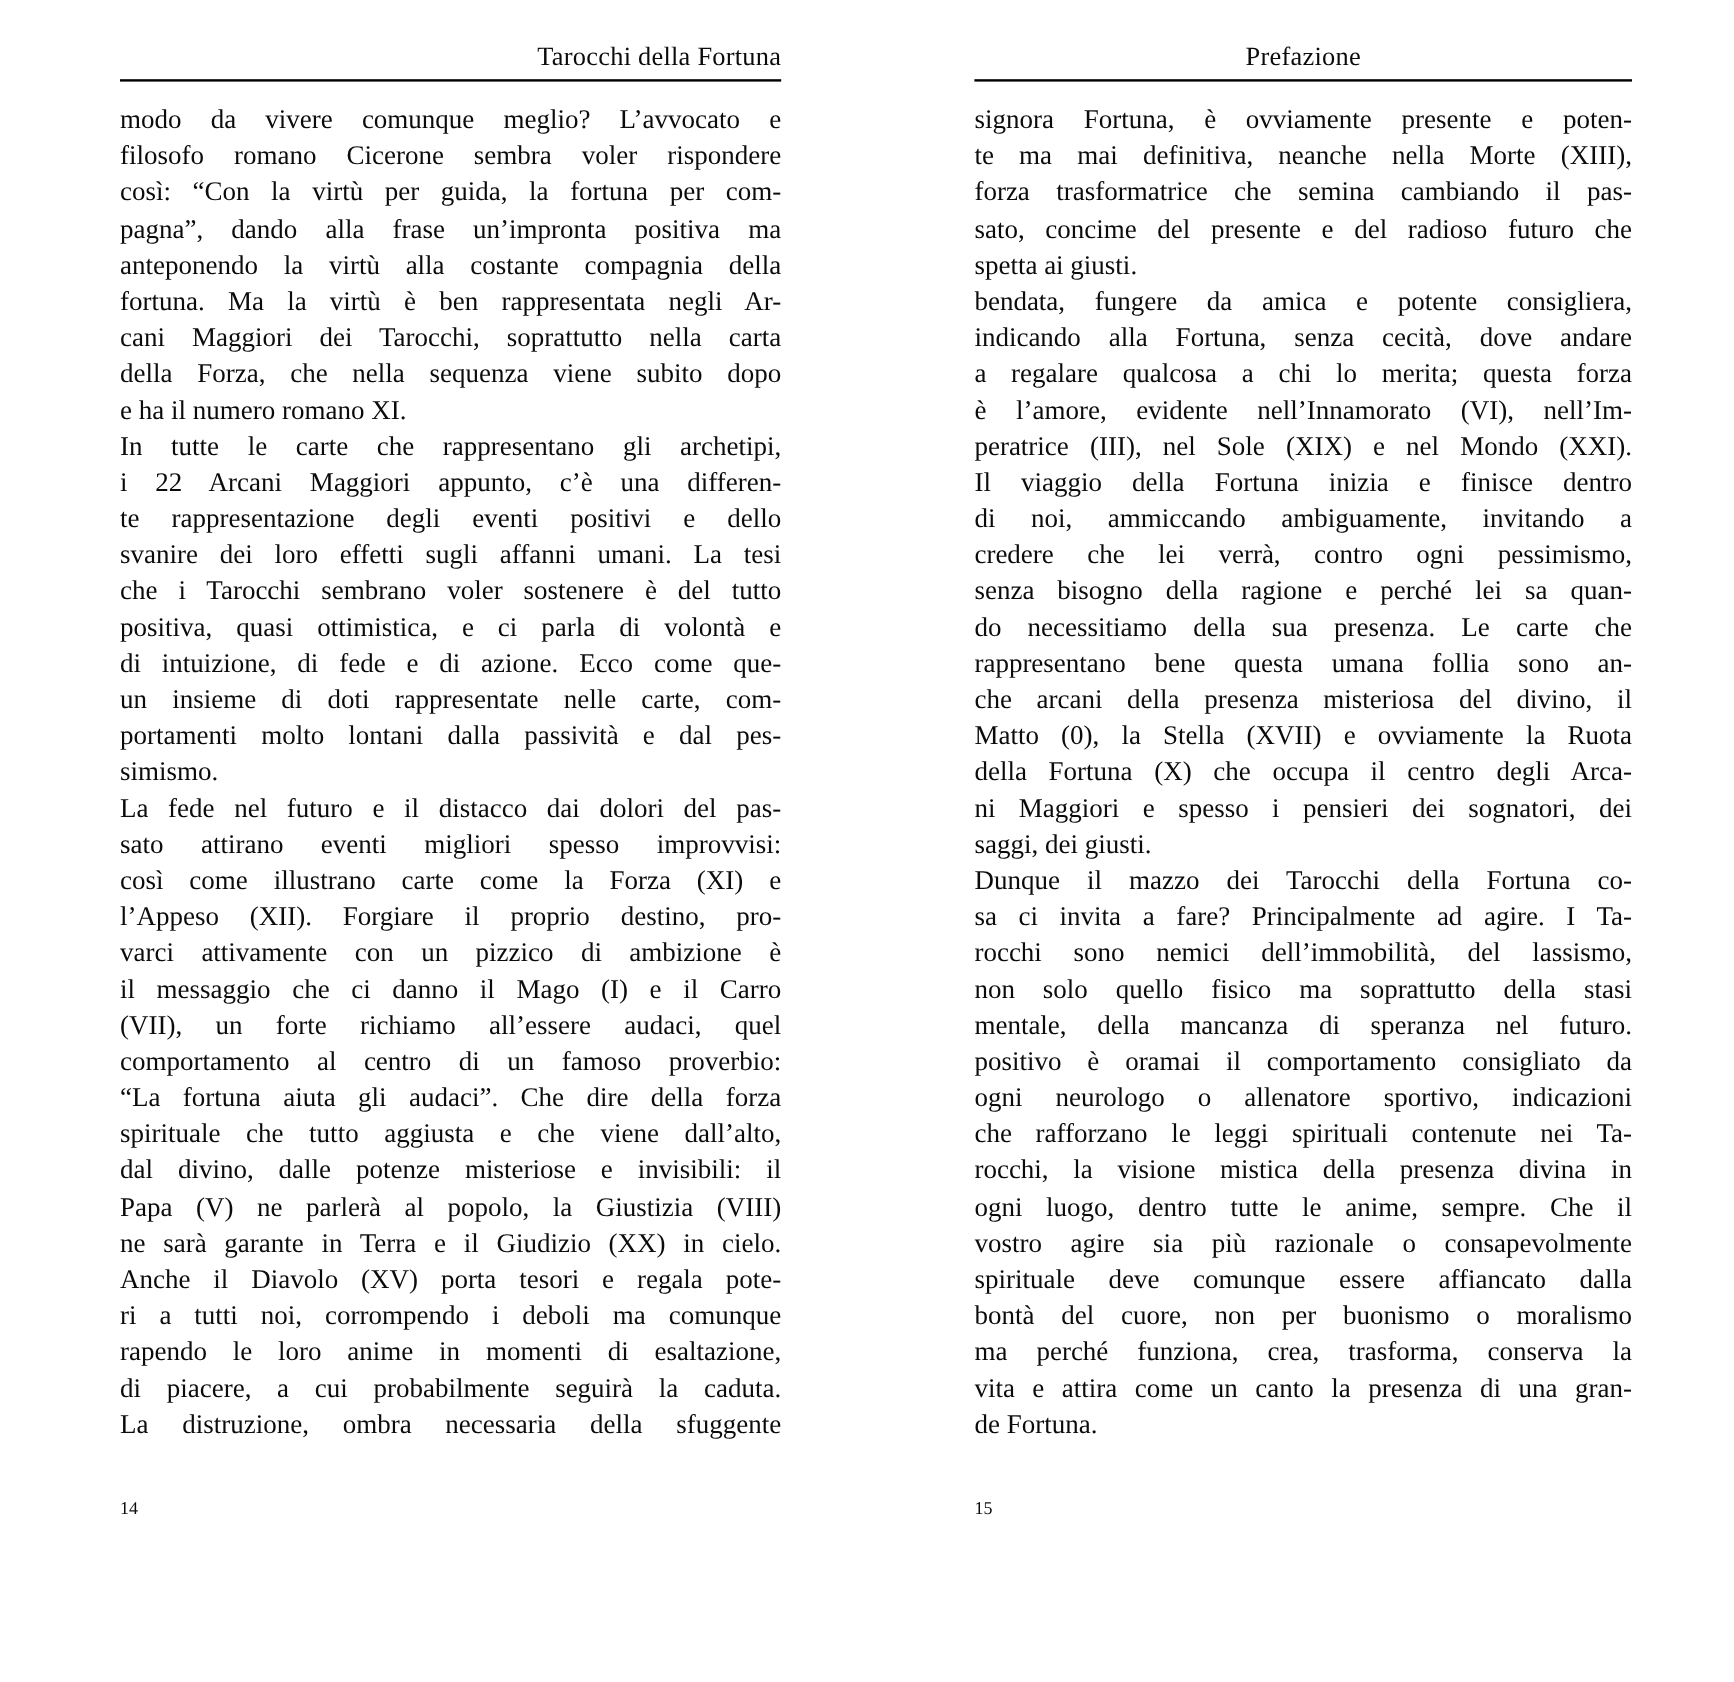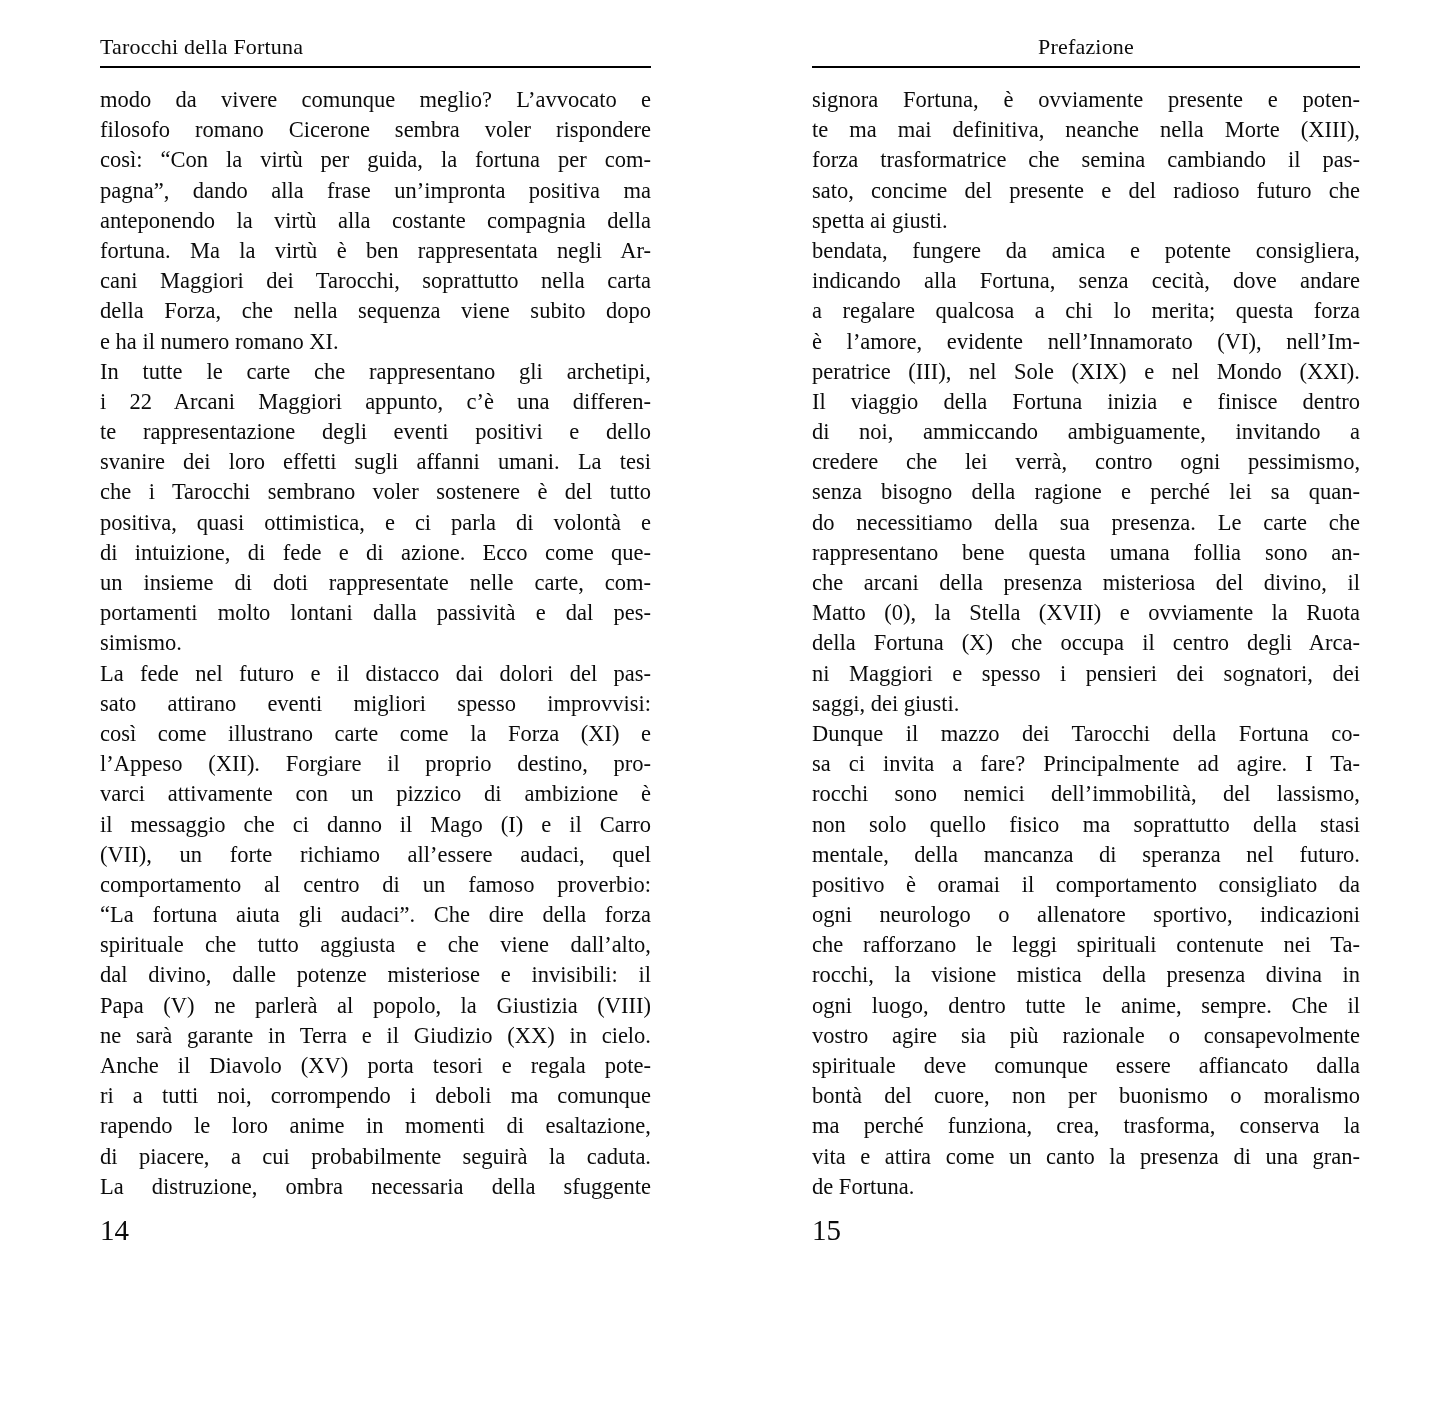--- a/index.html
+++ b/index.html
@@ -14,20 +14,21 @@
     overflow: hidden;
   }
   .page { position: absolute; top: 34px; }
   .page.left  { left: 100px; width: 551px; }
   .page.right { left: 812px; width: 548px; }
 
   .running-head {
     font-size: 22px;
     line-height: 26px;
     letter-spacing: 0.2px;
+    text-align: right;
   }
   .page.right .running-head { text-align: center; }
 
   .rule {
     border-bottom: 2px solid #000;
     margin-top: 6px;
     width: 100%;
   }
 
   .body-text {
@@ -37,22 +38,22 @@
   .line {
     line-height: 30.2px;
     height: 30.2px;
     overflow: hidden;
     text-align: justify;
     text-align-last: justify;
   }
   .line.para-end { text-align-last: left; }
 
   .page-number {
-    margin-top: 12px;
-    font-size: 29px;
+    margin-top: 48px;
+    font-size: 15px;
   }
   .page.right .page-number { text-align: left; }
 </style>
 </head>
 <body>
 
 <div class="spread">
 
   <section class="page left">
     <header>

